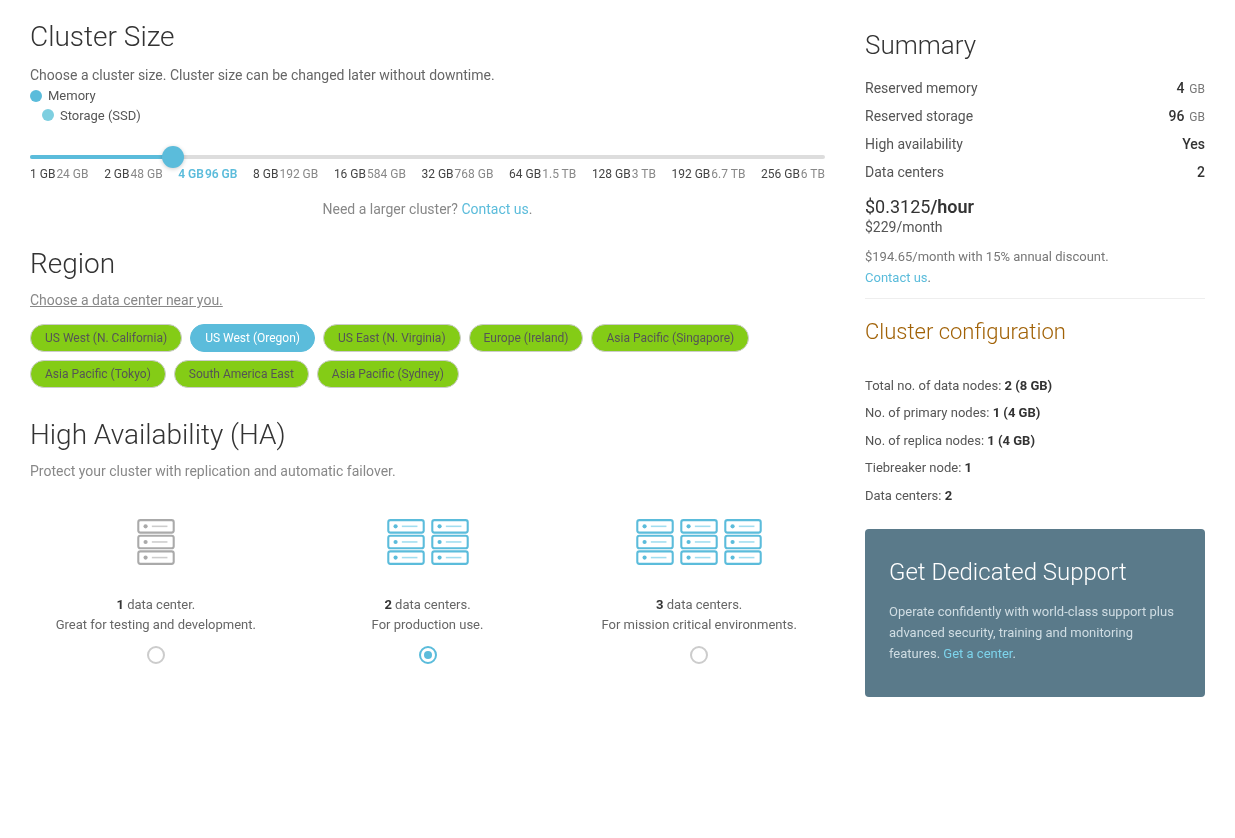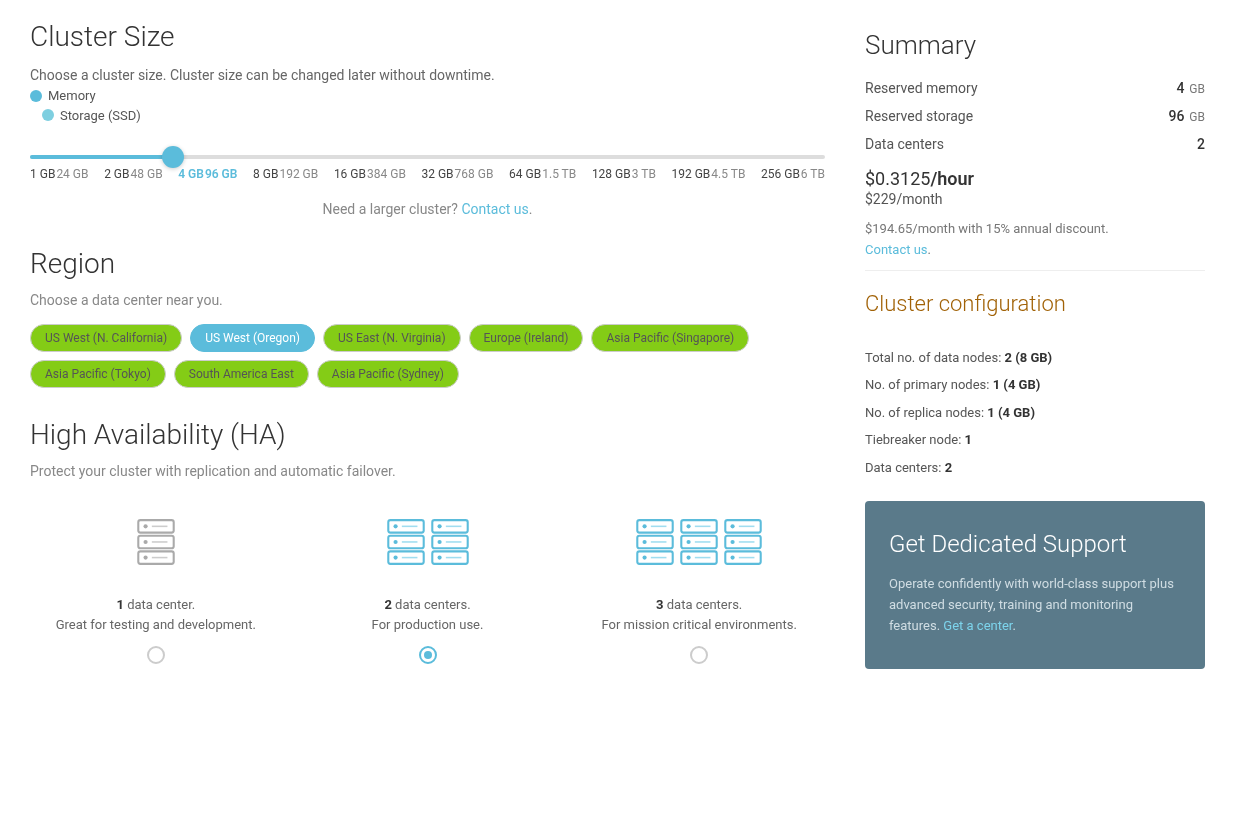--- a/index.html
+++ b/index.html
@@ -127,20 +127,21 @@
     }
 
     
     .region-section {
       margin-top: 10px;
     }
     .region-desc {
       color: #888;
       margin-bottom: 16px;
       font-size: 14px;
+      text-decoration: underline;
     }
     .region-tags {
       display: flex;
       flex-wrap: wrap;
       gap: 8px;
       margin-bottom: 8px;
     }
     .tag {
       padding: 6px 14px;
       border: 1px solid #ccc;
@@ -363,37 +364,37 @@
           <div class="size-label">
             <span class="mem active">4 GB</span>
             <span class="stor active">96 GB</span>
           </div>
           <div class="size-label">
             <span class="mem">8 GB</span>
             <span class="stor">192 GB</span>
           </div>
           <div class="size-label">
             <span class="mem">16 GB</span>
-            <span class="stor">384 GB</span>
+            <span class="stor">584 GB</span>
           </div>
           <div class="size-label">
             <span class="mem">32 GB</span>
             <span class="stor">768 GB</span>
           </div>
           <div class="size-label">
             <span class="mem">64 GB</span>
             <span class="stor">1.5 TB</span>
           </div>
           <div class="size-label">
             <span class="mem">128 GB</span>
             <span class="stor">3 TB</span>
           </div>
           <div class="size-label">
             <span class="mem">192 GB</span>
-            <span class="stor">4.5 TB</span>
+            <span class="stor">6.7 TB</span>
           </div>
           <div class="size-label">
             <span class="mem">256 GB</span>
             <span class="stor">6 TB</span>
           </div>
         </div>
 
       <div class="need-larger">
         <span>Need a larger cluster?</span>
         <a href="#">Contact us</a><span>.</span>
@@ -521,20 +522,24 @@
       <div id="summary-rows-container">
           <div class="summary-row">
             <span class="summary-label">Reserved memory</span>
             <span class="summary-value">4<span class="unit"> GB</span></span>
           </div>
           <div class="summary-row">
             <span class="summary-label">Reserved storage</span>
             <span class="summary-value">96<span class="unit"> GB</span></span>
           </div>
           <div class="summary-row">
+            <span class="summary-label">High availability</span>
+            <span class="summary-value">Yes</span>
+          </div>
+          <div class="summary-row">
             <span class="summary-label">Data centers</span>
             <span class="summary-value">2</span>
           </div>
         </div>
       <div class="price-block">
         <div class="price-main">
           <span>$0.3125</span><span class="per-hour">/hour</span>
         </div>
         <div class="price-month">$229/month</div>
         <div class="price-discount">

